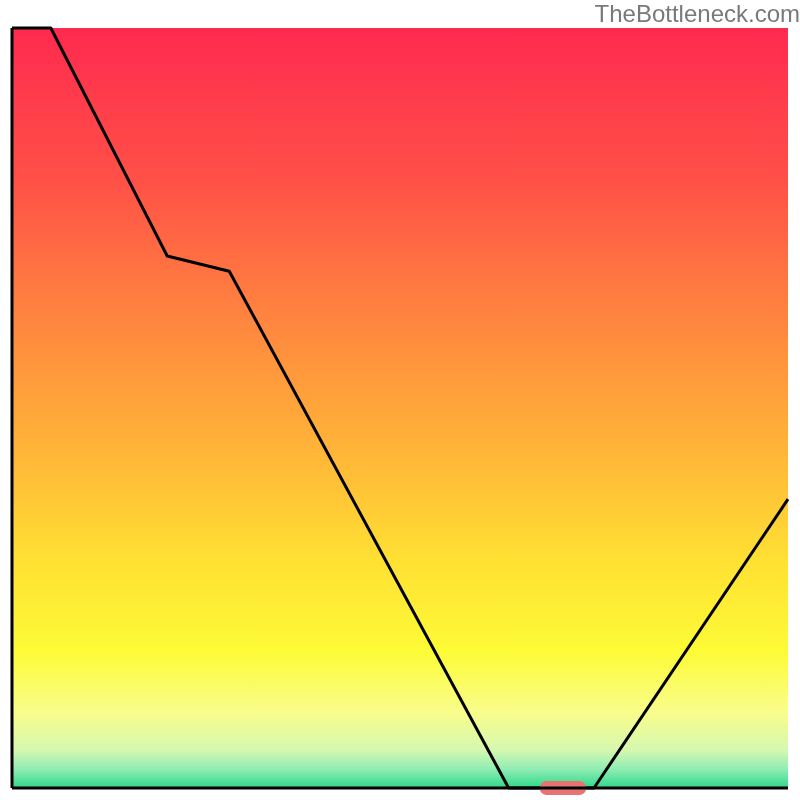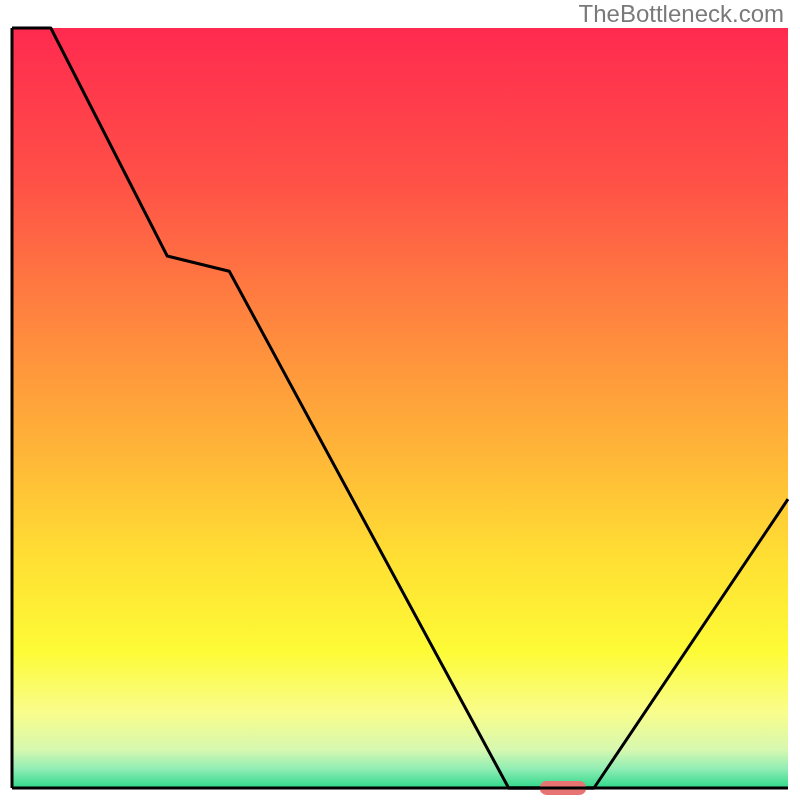--- a/index.html
+++ b/index.html
@@ -14,21 +14,21 @@
     width: 800px;
     height: 800px;
     position: relative;
   }
   svg {
     display: block;
   }
   .watermark {
     position: absolute;
     top: 0px;
-    right: 16px;
+    right: 0;
     font-size: 24px;
     font-weight: 500;
     color: #797979;
   }
 </style>
 </head>
 <body>
 
 <div id="chart-container">
   <svg id="chart-svg" width="800" height="800" viewBox="0 0 800 800">

